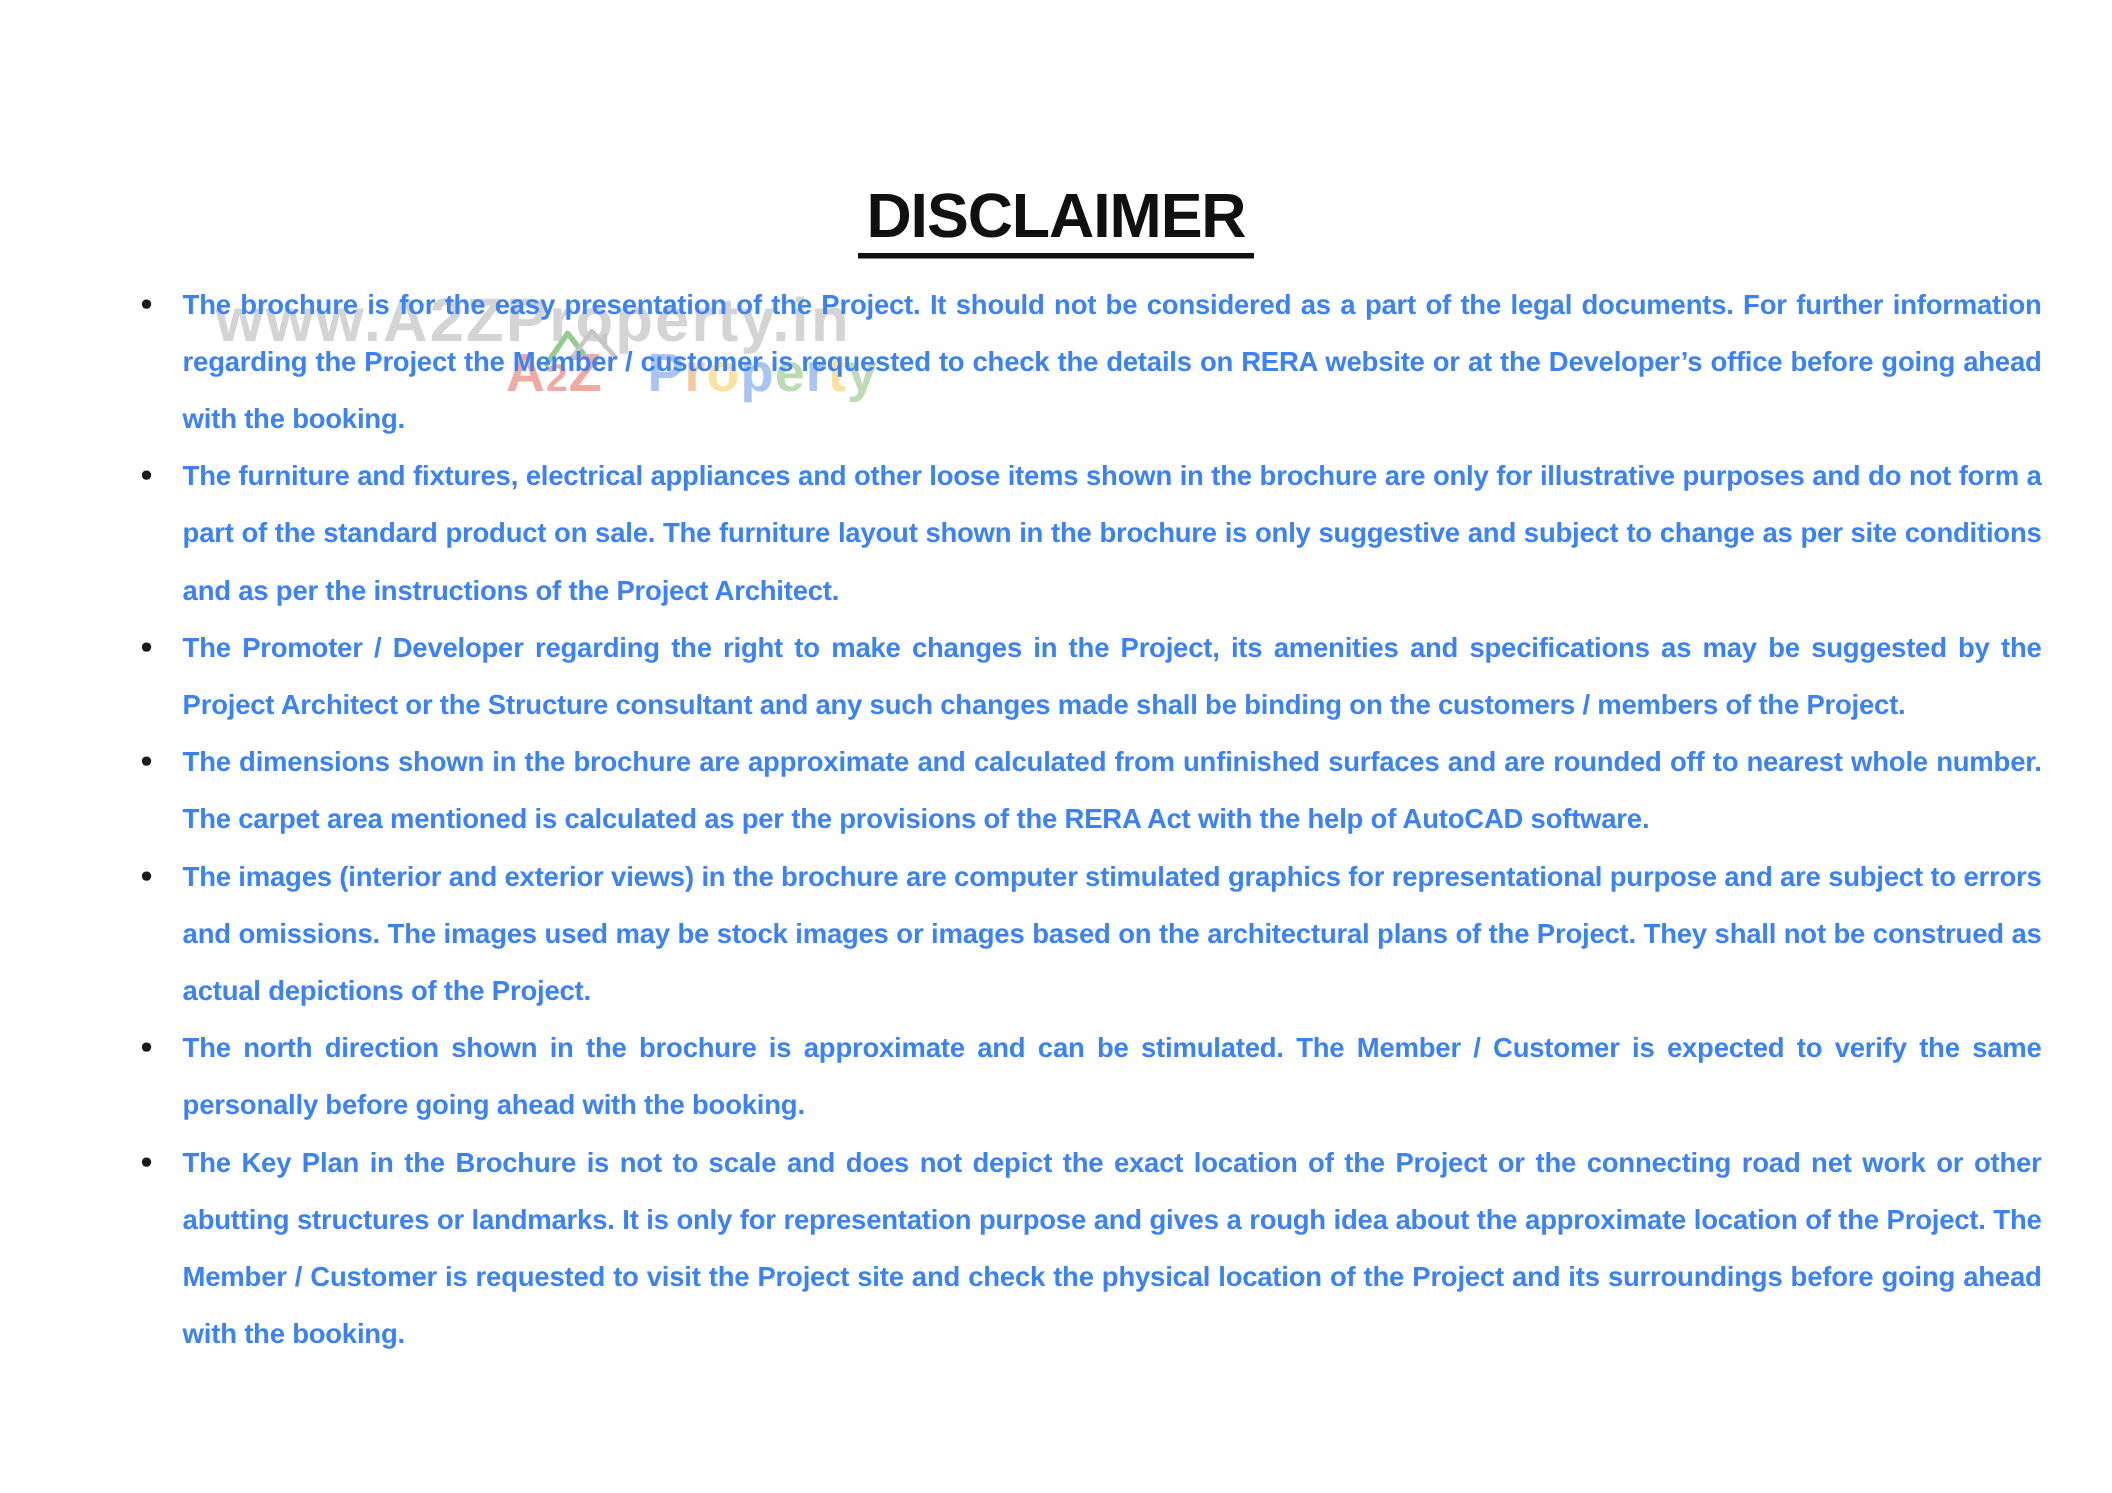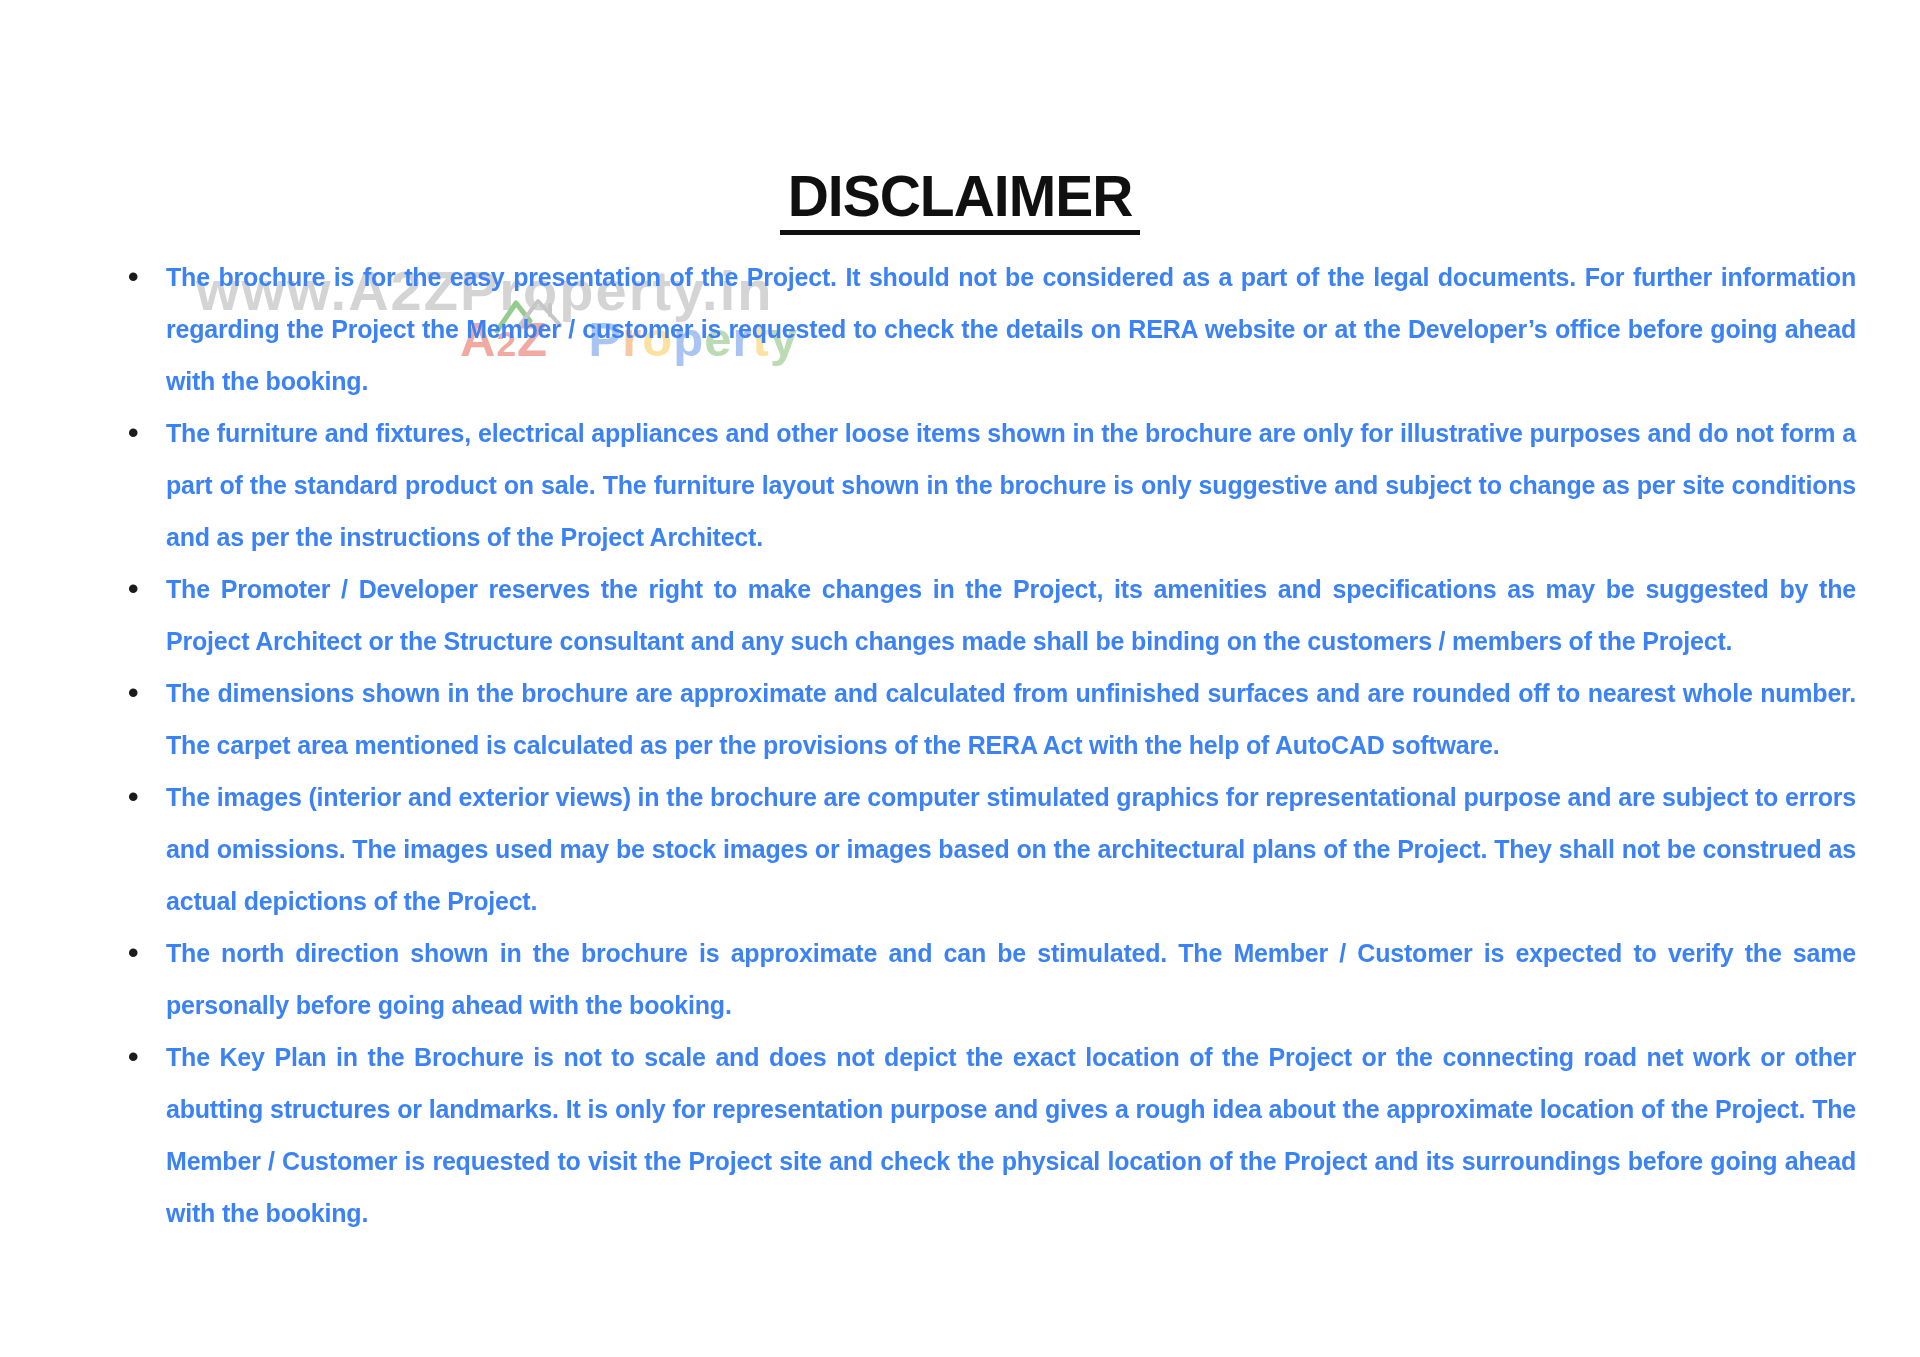--- a/index.html
+++ b/index.html
@@ -111,20 +111,20 @@
     <span class="prop"><span style="color: rgb(169, 195, 242); font-size: 1em;">P</span><span style="color: rgb(246, 201, 160); font-size: 1em;">r</span><span style="color: rgb(251, 226, 160); font-size: 1em;">o</span><span style="color: rgb(169, 195, 242); font-size: 1em;">p</span><span style="color: rgb(188, 218, 180); font-size: 1em;">e</span><span style="color: rgb(169, 195, 242); font-size: 1em;">r</span><span style="color: rgb(251, 226, 160); font-size: 1em;">t</span><span style="color: rgb(188, 218, 180); font-size: 1em;">y</span></span>
   </div>
 
   <h1 class="title-wrap">
     <span class="title-text">DISCLAIMER</span>
   </h1>
 
   <ul class="bullets">
     <li>The brochure is for the easy presentation of the Project. It should not be considered as a part of the legal documents. For further information regarding the Project the Member / customer is requested to check the details on RERA website or at the Developer’s office before going ahead with the booking.</li>
     <li>The furniture and fixtures, electrical appliances and other loose items shown in the brochure are only for illustrative purposes and do not form a part of the standard product on sale. The furniture layout shown in the brochure is only suggestive and subject to change as per site conditions and as per the instructions of the Project Architect.</li>
-    <li>The Promoter / Developer reserves the right to make changes in the Project, its amenities and specifications as may be suggested by the Project Architect or the Structure consultant and any such changes made shall be binding on the customers / members of the Project.</li>
+    <li>The Promoter / Developer regarding the right to make changes in the Project, its amenities and specifications as may be suggested by the Project Architect or the Structure consultant and any such changes made shall be binding on the customers / members of the Project.</li>
     <li>The dimensions shown in the brochure are approximate and calculated from unfinished surfaces and are rounded off to nearest whole number. The carpet area mentioned is calculated as per the provisions of the RERA Act with the help of AutoCAD software.</li>
     <li>The images (interior and exterior views) in the brochure are computer stimulated graphics for representational purpose and are subject to errors and omissions. The images used may be stock images or images based on the architectural plans of the Project. They shall not be construed as actual depictions of the Project.</li>
     <li>The north direction shown in the brochure is approximate and can be stimulated. The Member / Customer is expected to verify the same personally before going ahead with the booking.</li>
     <li>The Key Plan in the Brochure is not to scale and does not depict the exact location of the Project or the connecting road net work or other abutting structures or landmarks. It is only for representation purpose and gives a rough idea about the approximate location of the Project. The Member / Customer is requested to visit the Project site and check the physical location of the Project and its surroundings before going ahead with the booking.</li>
   </ul>
 
 </div>
 
 </body></html>

